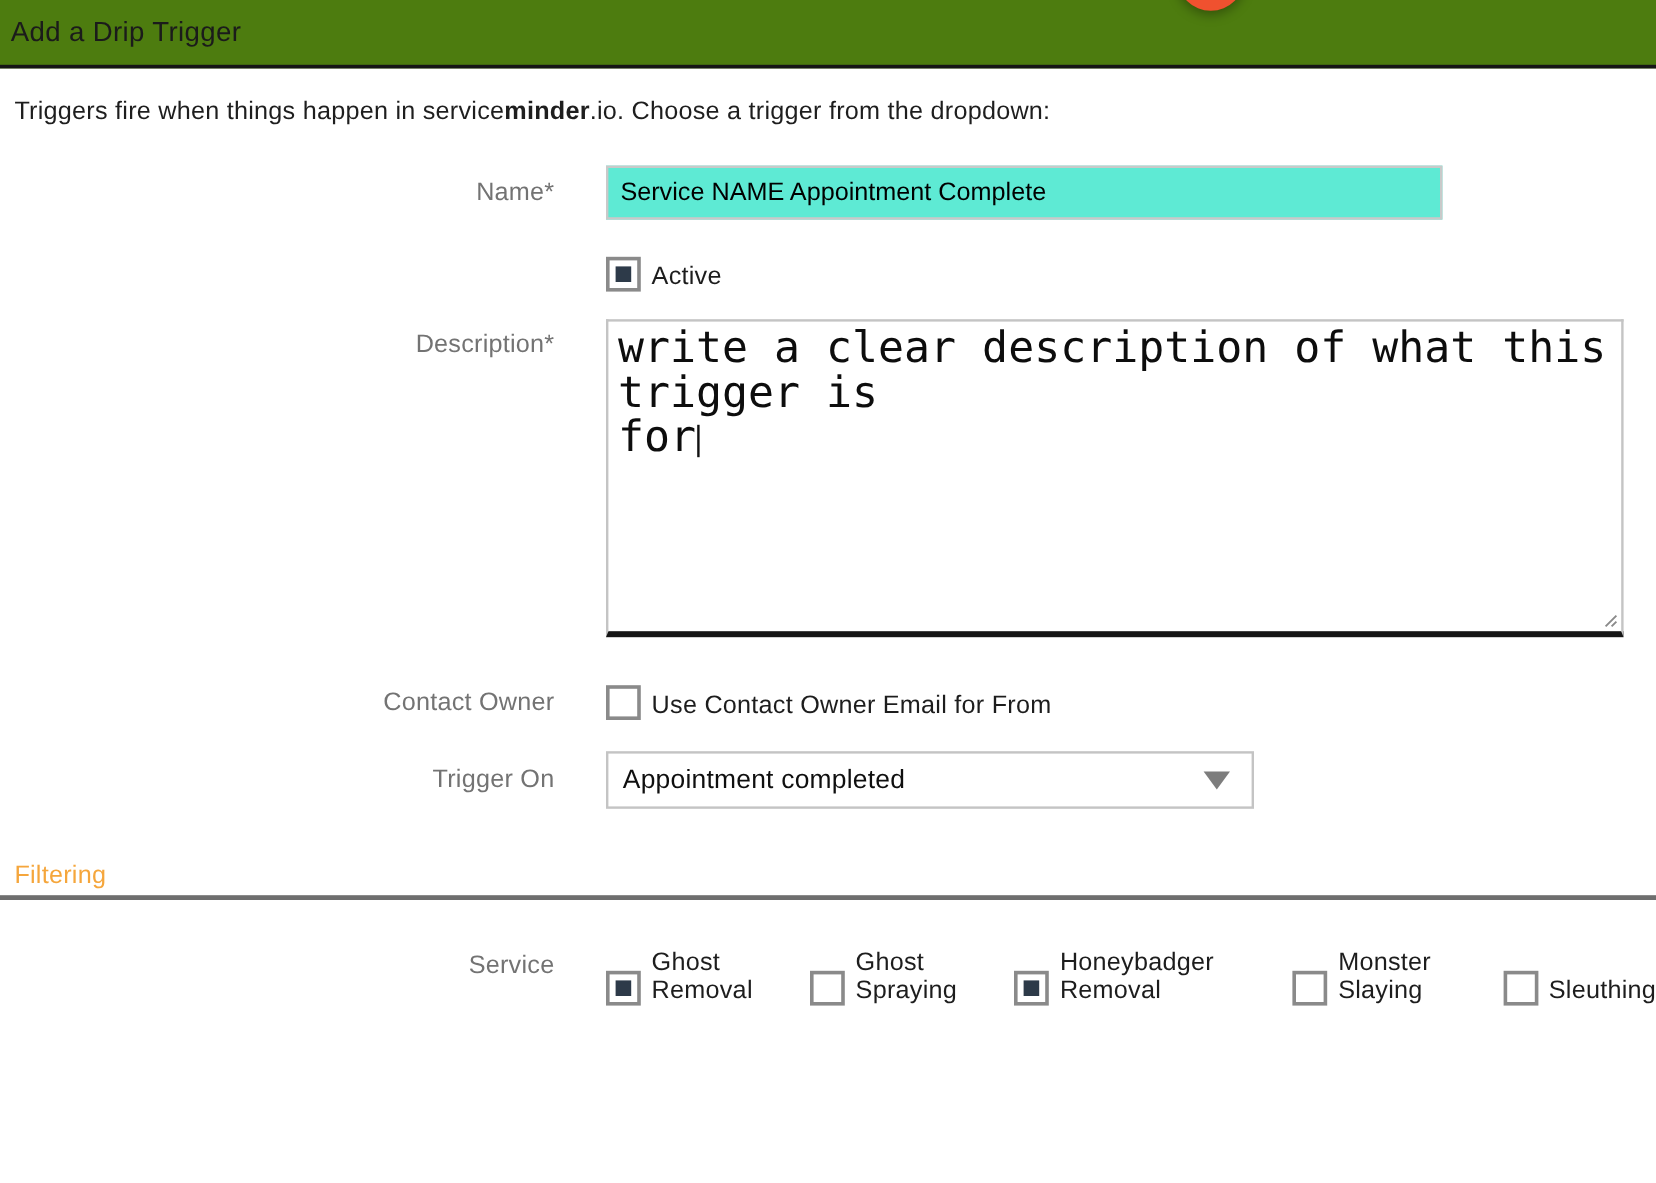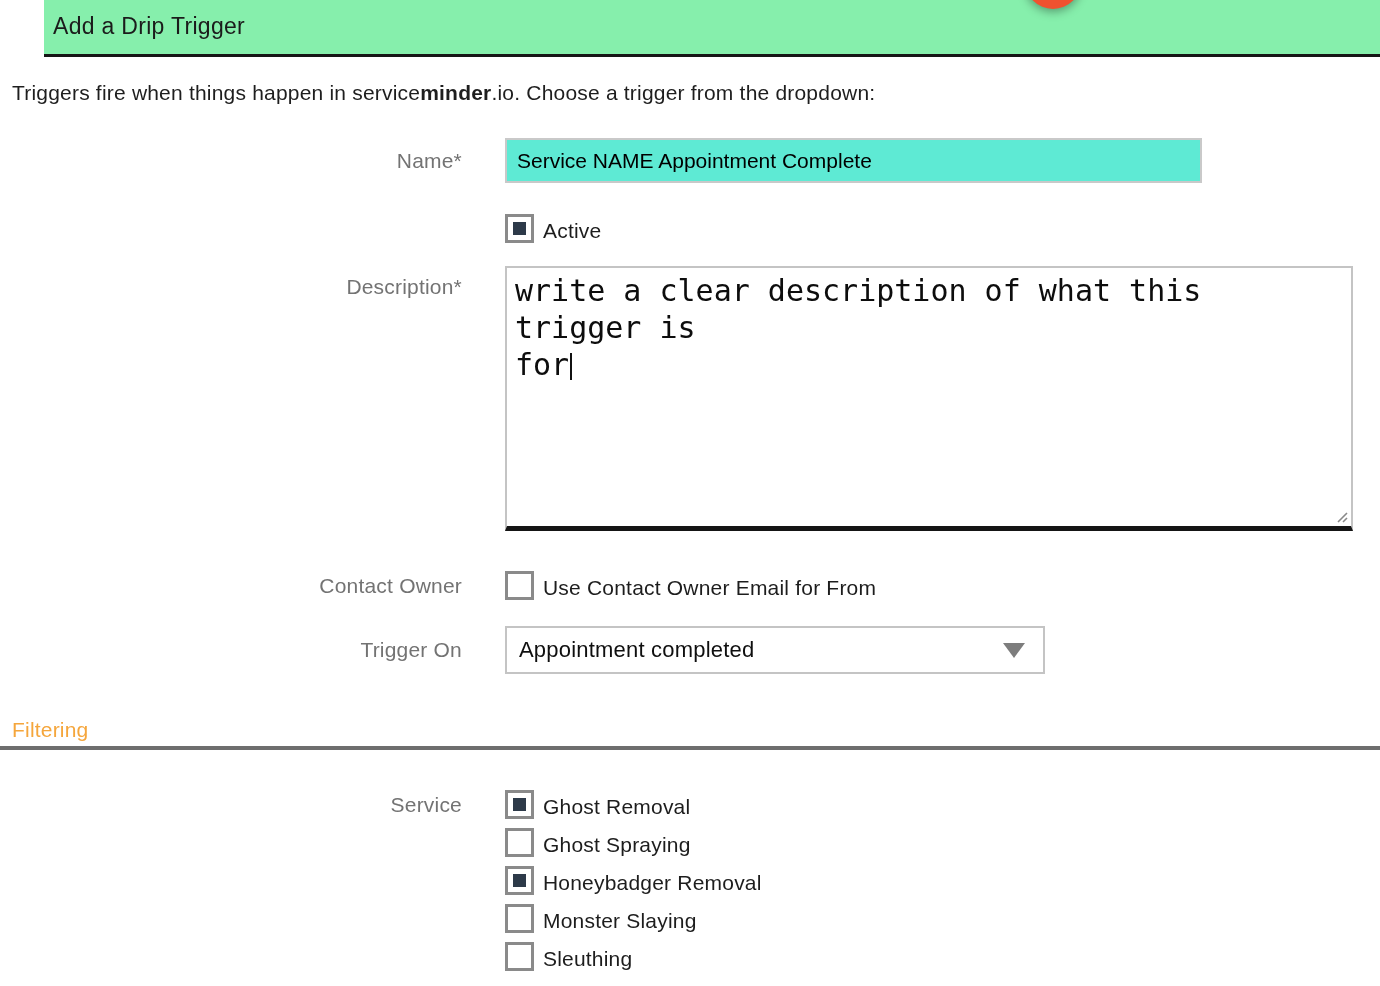--- a/index.html
+++ b/index.html
@@ -107,21 +107,21 @@
 
   
   .desc-textarea {
     position: relative;
     width: 848px;
     height: 265px;
     background: #fff;
     border: 2px solid #c4c4c4;
     border-bottom: 5px solid #151515;
     font-family: "DejaVu Sans Mono", "Liberation Mono", monospace;
-    font-size: 30px;
+    font-size: 36px;
     line-height: 37px;
     color: #0d0d0d;
     padding: 4px 8px;
     white-space: pre-wrap;
     word-break: break-word;
     cursor: text;
     overflow: hidden;
   }
   .caret {
     display: inline-block;
@@ -179,26 +179,26 @@
     font-weight: 400;
   }
   .section-rule {
     margin-top: 4px;
     height: 4px;
     width: 100%;
     border: none;
   }
   .row-service { margin-top: 40px; align-items: start; }
   .row-service .form-label { padding-top: 3px; margin-left: 20px; }
-  .service-options { display: flex; flex-direction: column; gap: 9px; }
+  .service-options { display: flex; flex-direction: row; gap: 9px; }
 </style>
 </head>
 <body>
 
-<header class="page-header" style="background: #86efac; margin-left: 44px;">
+<header class="page-header" style="background: #4d7c0f;">
   <h1 class="page-title">Add a Drip Trigger</h1>
   <button class="fab" aria-label="action" style="background: rgb(240, 81, 47);"></button>
 </header>
 
 <p class="intro"><span>Triggers fire when things happen in service</span><b>minder</b><span>.io. Choose a trigger from the dropdown:</span></p>
 
 <div class="form-row row-name">
   <label class="form-label">Name*</label>
   <div>
     <input class="name-input" type="text" value="Service NAME Appointment Complete" style="">

